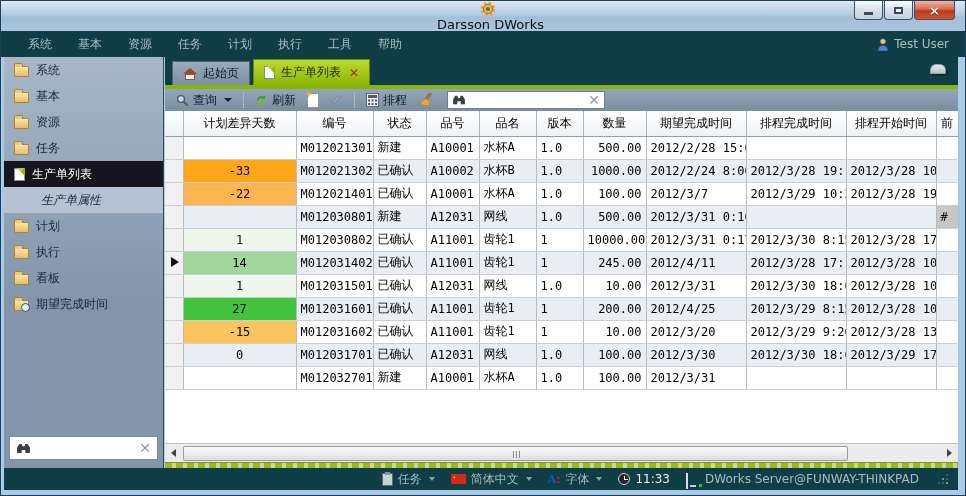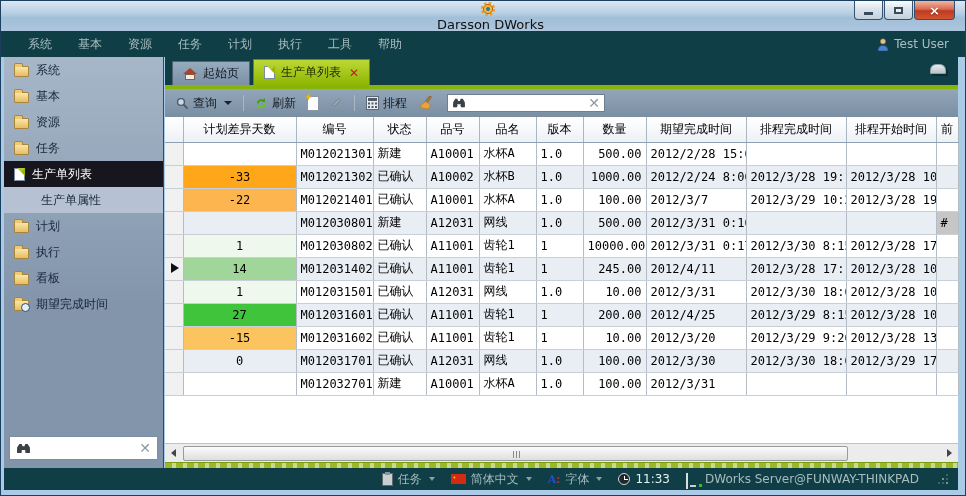--- a/index.html
+++ b/index.html
@@ -41,21 +41,21 @@
   .sidebar-header .spacer { flex:1; }
   .collapse-btn { width:18px; height:16px; background:linear-gradient(#6ba0e4,#2f6cc4); border:1px solid #1d4f9e;
     border-radius:3px; display:flex; align-items:center; justify-content:center; }
   .collapse-btn i { width:0; height:0; border-right:5px solid #fff; border-top:4px solid transparent; border-bottom:4px solid transparent; }
   .icon-window { width:13px; height:10px; border:1px solid #e4ece8; background:#9fb2c2; position:relative; }
   .icon-window::before { content:""; position:absolute; left:0; top:0; right:0; height:3px; background:#e4ece8; }
   .side-items { flex:none; }
   .side-item { height:26px; display:flex; align-items:center; gap:7px; padding-left:10px;
     font-size:12px; color:#18273a; cursor:default; }
   .side-item.selected { background:#17161e; color:#fff; }
-  .side-item.sub { padding-left:37px; background:#b6c2d4; }
+  .side-item.sub { padding-left:37px; background:#b6c2d4;font-style:italic; }
   .side-filler { flex:1; }
   .side-search { margin:4px 5px 8px 5px; height:24px; background:#fff; border:1px solid #7c8ea0;
     display:flex; align-items:center; padding:0 6px; gap:6px; flex:none; }
   .side-search input { flex:1; border:none; outline:none; font-size:12px; min-width:0; background:transparent; }
   .x-glyph { color:#8e9aa4; font-size:14px; font-weight:bold; line-height:1; }
 
   
   .icon-folder { width:15px; height:11px; background:linear-gradient(#f9e6a8,#e7bd62); border:1px solid #a8853e;
     border-radius:1px; position:relative; margin-top:3px; flex:none; }
   .icon-folder::before { content:""; position:absolute; top:-4px; left:-1px; width:7px; height:3px;
@@ -78,21 +78,21 @@
   .tab-close { color:#c11f1f; font-weight:bold; font-size:12px; margin-left:2px; }
   .pin-icon { position:absolute; right:12px; top:7px; width:16px; height:10px; background:linear-gradient(#e6ecef,#b9c4c9);
     border:1px solid #8fa0a6; border-radius:6px 6px 0 0; box-shadow:2px 2px 0 #0b2e34; }
   .icon-home { width:14px; height:12px; position:relative; flex:none; }
   .icon-home .roof { position:absolute; left:0; top:0; width:0; height:0;
     border-left:7px solid transparent; border-right:7px solid transparent; border-bottom:6px solid #a8442a; }
   .icon-home .body { position:absolute; left:2px; top:6px; width:10px; height:6px; background:#f3ede2; border:1px solid #8a5a42; }
 
   .greenline { height:4px; background:#87b407; flex:none; }
 
-  .toolbar { height:28px; background:linear-gradient(#93a6b9,#7a8ea3); display:flex; align-items:center;
+  .toolbar { height:22px; background:linear-gradient(#93a6b9,#7a8ea3); display:flex; align-items:center;
     padding-left:8px; gap:5px; font-size:12px; color:#101820; flex:none; }
   .tool-btn { display:flex; align-items:center; gap:4px; padding:1px 3px; }
   .tool-sep { width:1px; height:16px; background:#5f7285; border-right:1px solid #a8b8c8; margin:0 3px; }
   .caret-down { width:0; height:0; border-left:4px solid transparent; border-right:4px solid transparent; border-top:4px solid #1a232c; margin-left:3px; }
   .tool-search { width:158px; height:18px; background:#fff; border:1px solid #6d7f90; display:flex; align-items:center;
     padding:0 4px; gap:5px; margin-left:6px; }
   .tool-search input { flex:1; border:none; outline:none; font-size:11px; min-width:0; background:transparent; }
   .icon-newdoc { width:12px; height:15px; background:#fdfdfd; border:1px solid #8a97a4; position:relative; }
   .icon-newdoc::after { content:""; position:absolute; left:-3px; top:-3px; width:7px; height:7px; background:#f2b705;
     clip-path:polygon(50% 0,63% 37%,100% 50%,63% 63%,50% 100%,37% 63%,0 50%,37% 37%); }

